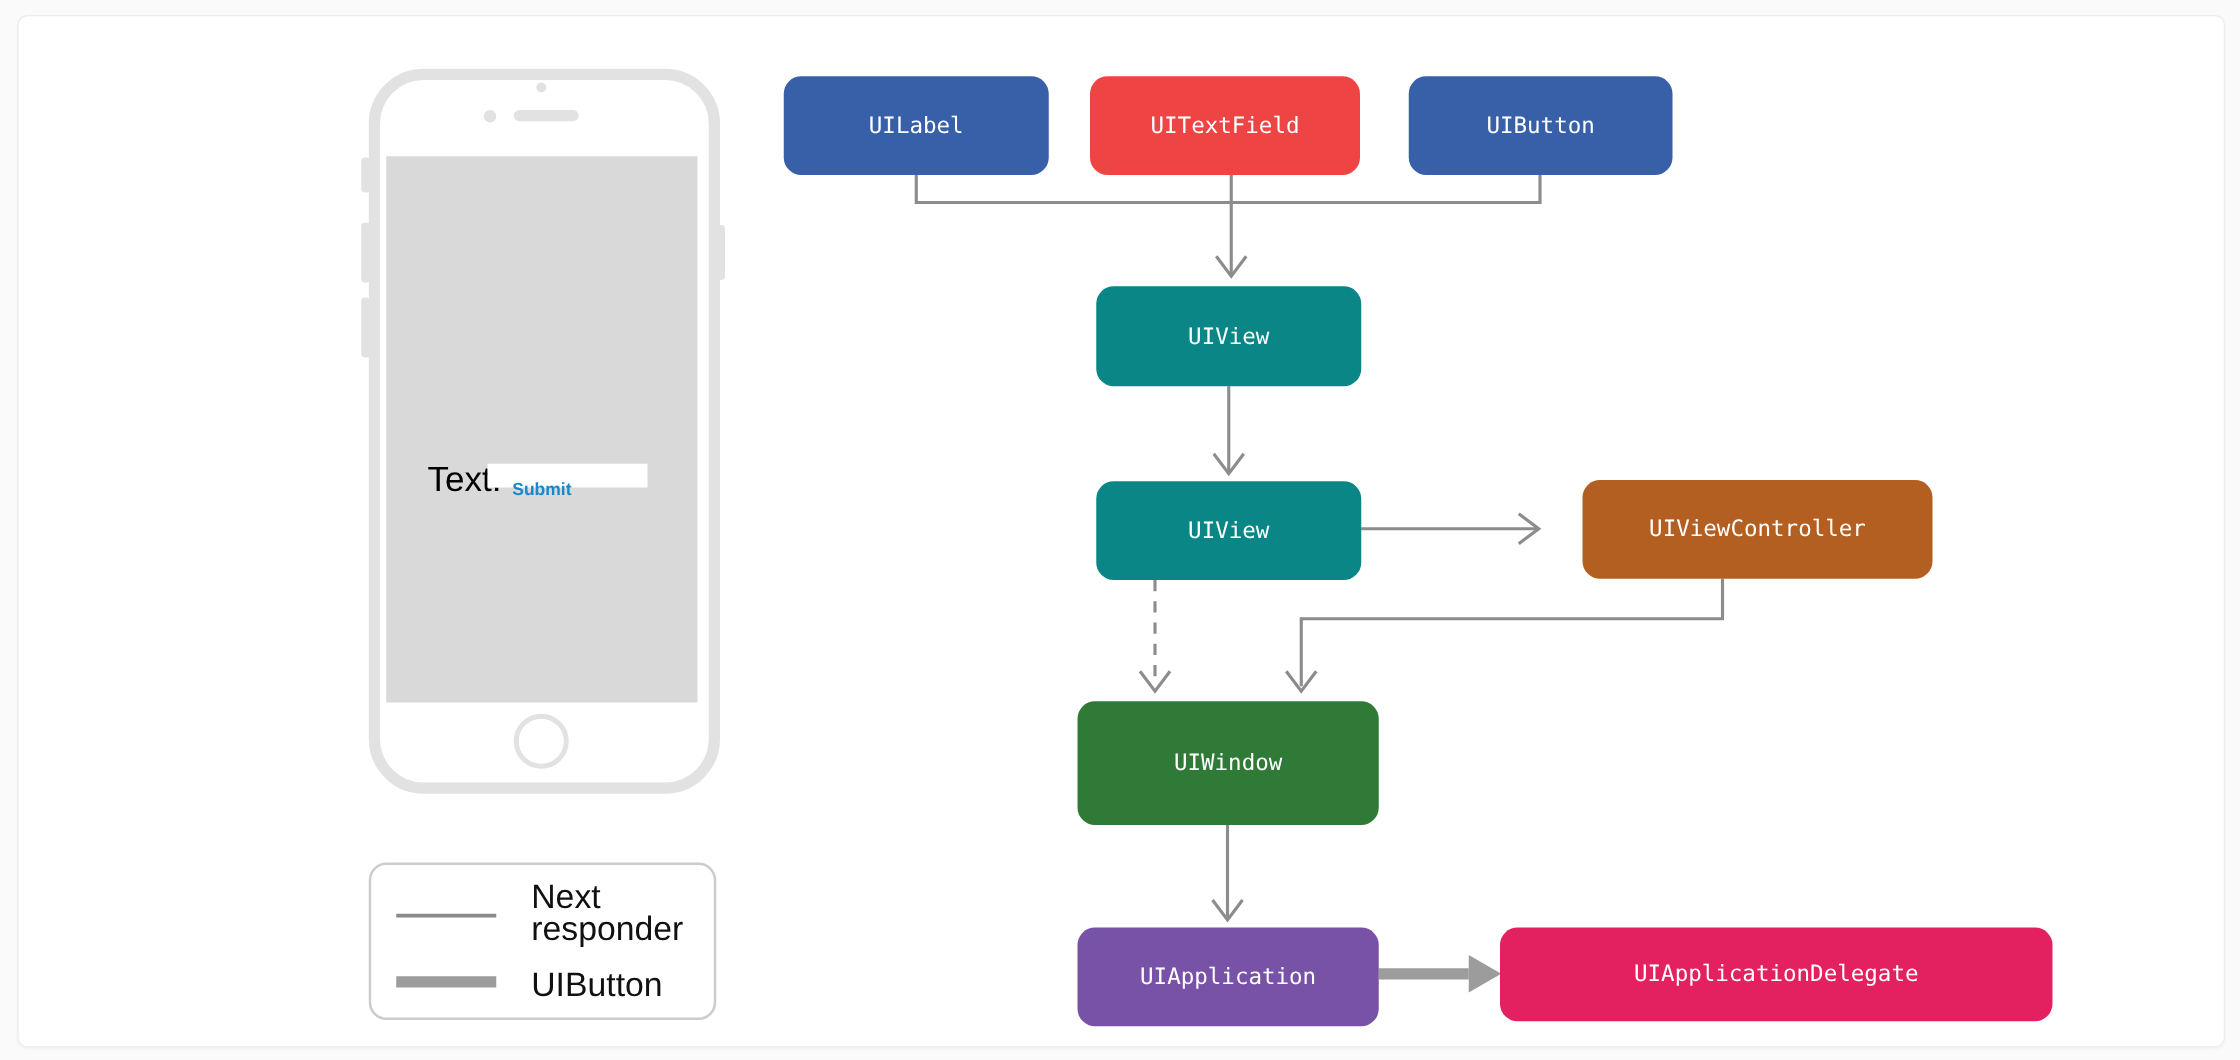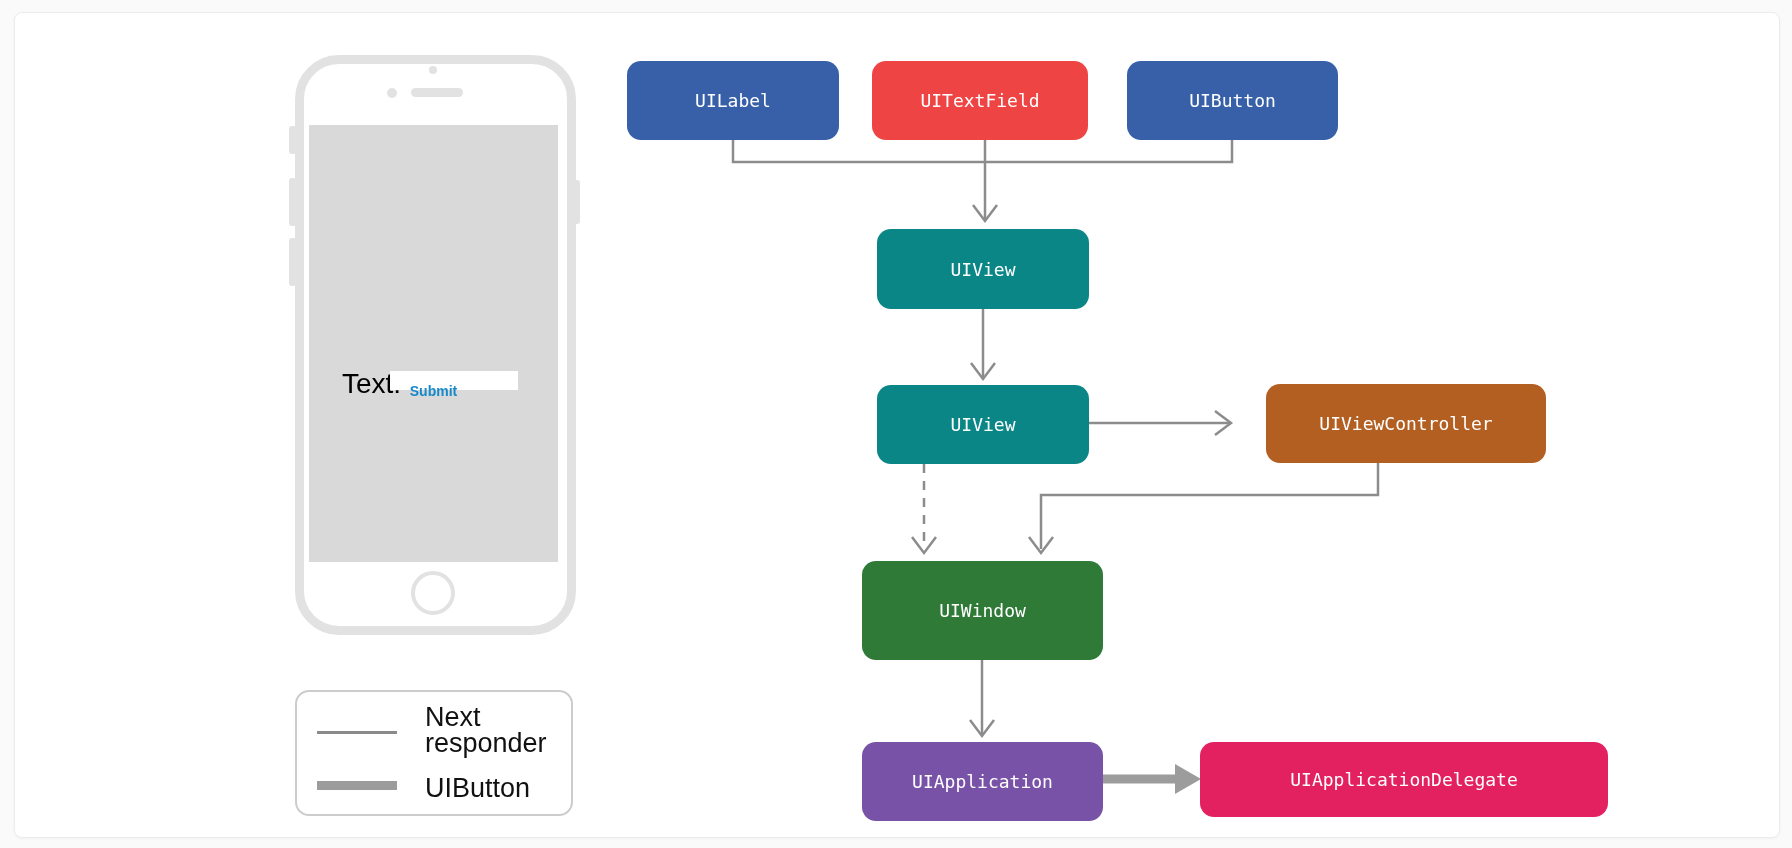--- a/index.html
+++ b/index.html
@@ -106,17 +106,17 @@
 
     <div id="diagram-layer">
         <div class="node" style="left: 612px; top: 48px; width: 212px; height: 79px; background: rgb(55, 96, 169);">UILabel</div>
         <div class="node" style="left: 857px; top: 48px; width: 216px; height: 79px; background: #ef4444;">UITextField</div>
         <div class="node" style="left: 1112px; top: 48px; width: 211px; height: 79px; background: rgb(55, 96, 169);">UIButton</div>
         <div class="node" style="left: 862px; top: 216px; width: 212px; height: 80px; background: rgb(11, 134, 135);">UIView</div>
         <div class="node" style="left: 862px; top: 372px; width: 212px; height: 79px; background: rgb(11, 134, 135);">UIView</div>
         <div class="node" style="left: 1223px; top: 371px; width: 280px; height: 79px; background: rgb(180, 95, 34); margin-left: 28px;">UIViewController</div>
         <div class="node" style="left: 847px; top: 548px; width: 241px; height: 99px; background: rgb(47, 122, 55);">UIWindow</div>
         <div class="node" style="left: 847px; top: 729px; width: 241px; height: 79px; background: rgb(120, 82, 167);">UIApplication</div>
-        <div class="node" style="left: 1185px; top: 729px; width: 408px; height: 75px; background: rgb(227, 33, 97);">UIApplicationDelegate</div>
+        <div class="node" style="left: 1185px; top: 729px; width: 442px; height: 75px; background: rgb(227, 33, 97);">UIApplicationDelegate</div>
       </div>
 
   </div>
 </div>
 
 </body></html>

